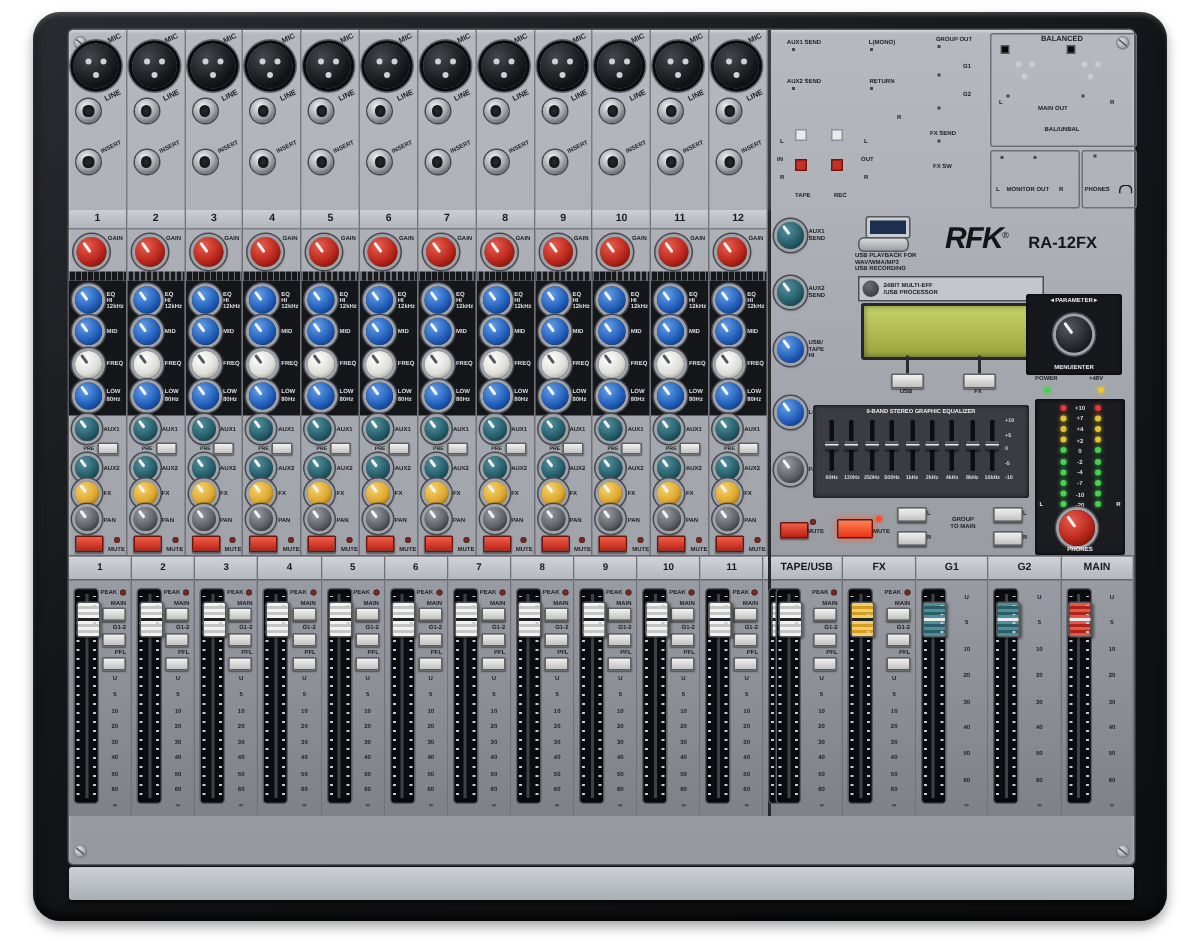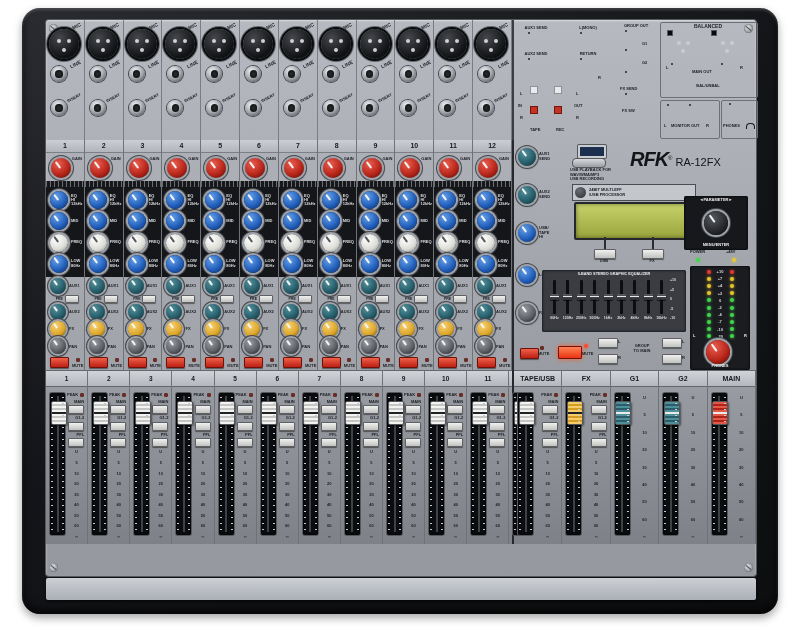--- a/index.html
+++ b/index.html
@@ -129,21 +129,21 @@
   .lcd{position:absolute;left:60px;top:62px;width:114px;height:34px;background:linear-gradient(#c7d36a,#99a53c);border:2px solid #26272b;border-radius:2px;box-shadow:inset 0 0 4px rgba(0,0,0,.45);}
   .dspbar{position:absolute;left:58px;top:44px;width:118px;height:15px;background:#c3c6cb;border:1px solid #4a4d52;display:flex;align-items:center;gap:3px;padding:0 2px;}
   .dsplogo{width:11px;height:11px;border-radius:50%;background:radial-gradient(circle at 38% 32%,#6a6d73,#2c2e33);flex:none;}
   .stem{position:absolute;width:2px;height:12px;background:#2a2c30;}
   .lcdbtn{position:absolute;width:20px;height:8px;background:linear-gradient(#f1f1ef,#c1c2bf);border:1px solid #5e6064;border-radius:1px;box-shadow:0 1px 1px rgba(0,0,0,.45);}
   .usbport{position:absolute;left:64px;top:5px;width:24px;height:9px;background:#1d2f4e;border:2px solid #c9ccd1;border-radius:1px;box-shadow:0 0 0 1px #55585d;}
   .usboval{position:absolute;left:58px;top:18px;width:32px;height:8px;border-radius:4px;background:linear-gradient(#d8dadd,#9a9da2);border:1px solid #55585d;}
   .rfk{position:absolute;left:116px;top:8px;color:#141519;white-space:nowrap;}
   .rfk .n{font-size:20px;font-weight:bold;font-style:italic;letter-spacing:-1px;}
   .rfk .r{font-size:6px;vertical-align:super;}
-  .rfk .m{font-size:11px;font-weight:normal;margin-left:3px;}
+  .rfk .m{font-size:11px;font-weight:bold;margin-left:13px;}
   .gtm{position:absolute;left:84px;top:194px;width:90px;height:34px;}
   .gtmbtn{position:absolute;width:18px;height:8px;background:linear-gradient(#f1f1ef,#c1c2bf);border:1px solid #5e6064;border-radius:1px;box-shadow:0 1px 1px rgba(0,0,0,.45);}
   .phknob{position:absolute;left:16px;top:74px;}
 </style>
 </head>
 <body>
 
 <div class="casing">
   <div class="panel">
     <span class="screw" style="left:3px;top:4px;"></span>

